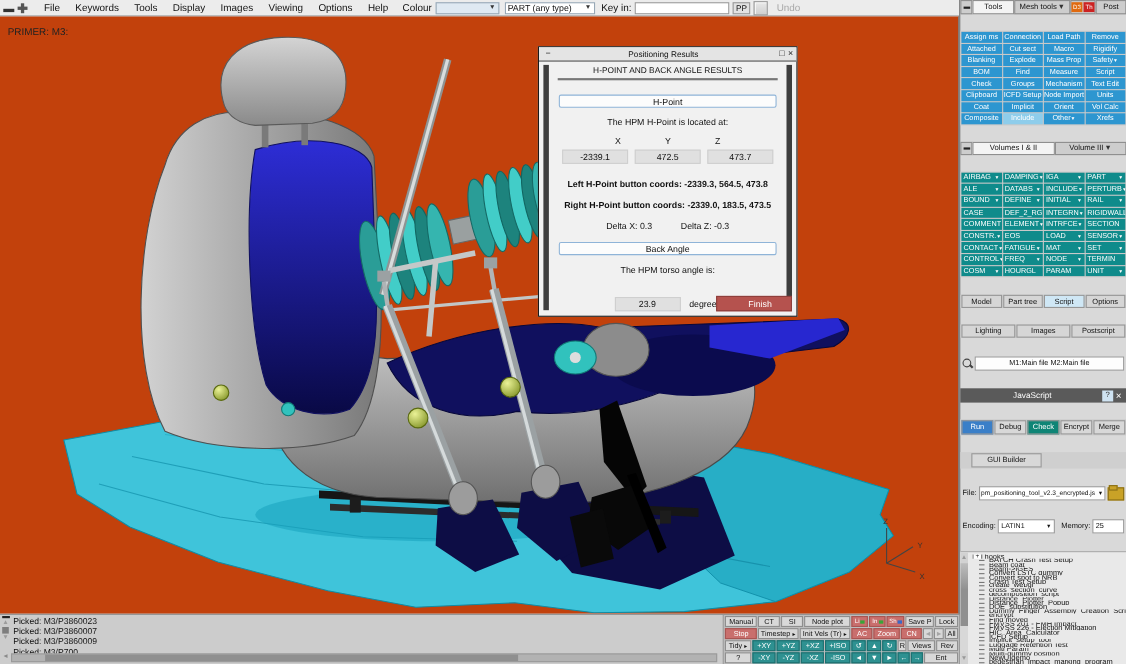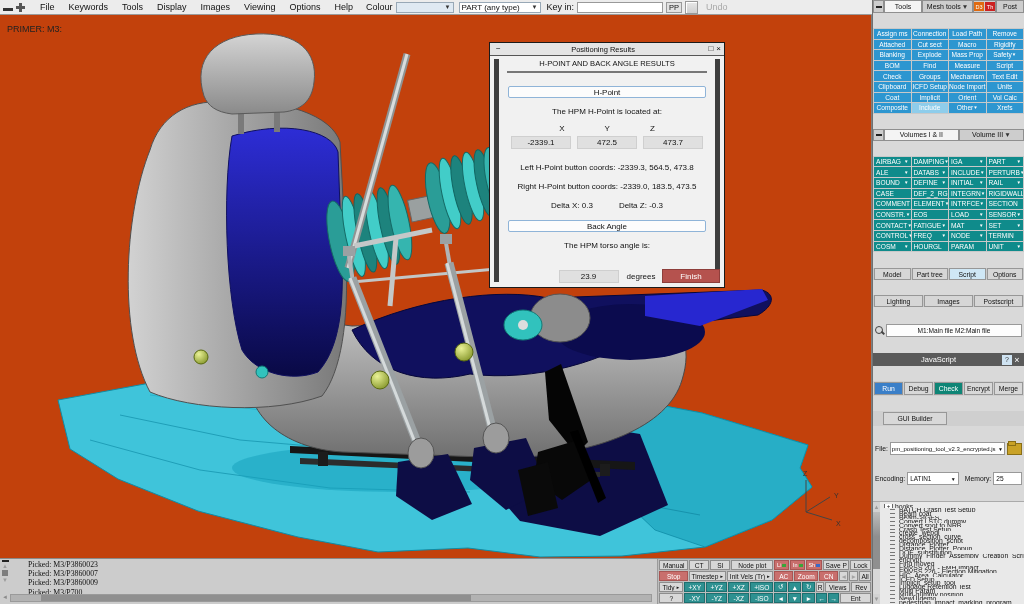--- a/index.html
+++ b/index.html
@@ -38,26 +38,26 @@
   .dlg-ico{font-size:8px;line-height:8px;margin-left:3px;cursor:default;}
   .dlg-bar{position:absolute;top:16px;bottom:5px;width:5px;background:#3d3d3d;}
   .dlg-body{position:absolute;left:13px;right:13px;top:14px;bottom:4px;display:flex;flex-direction:column;align-items:center;}
   .dlg-header{width:96%;text-align:center;border-bottom:2px solid #777;padding:2px 0 3px;font-size:7.6px;}
   .dlg-btn{width:94%;height:12px;border:1px solid #8fb4d8;background:#fcfcfc;display:flex;align-items:center;
            justify-content:center;margin-top:13px;border-radius:2px;}
   .dlg-text{margin-top:9px;}
   .xyz-head{display:flex;gap:40px;margin-top:8px;}
   .xyz-vals{display:flex;gap:6px;margin-top:3px;}
   .valbox{width:58px;height:11px;background:#e0e0e0;border:1px solid #cfcfcf;display:flex;align-items:center;justify-content:center;}
-  .coords{margin-top:10px;white-space:nowrap;}
+  .coords{margin-top:10px;white-space:nowrap;font-weight:bold;}
   .coords:first-of-type{margin-top:12px;}
   .delta{display:flex;gap:26px;margin-top:10px;}
   .torso-row{display:flex;align-items:center;gap:8px;margin-top:20px;}
   .finish{position:absolute;right:4px;bottom:4px;width:56px;height:12px;background:#b5524e;color:#fff;
-          display:flex;align-items:center;justify-content:center;border:1px solid #8e3e3b;}
+          display:flex;align-items:center;justify-content:center;border:1px solid #8e3e3b;padding-left:11px;}
   
   .rpanel{position:absolute;left:872px;top:0;width:152px;height:604px;background:#d9d9d9;display:flex;
           flex-direction:column;border-left:1px solid #707070;box-sizing:border-box;gap:15px;}
   .tabrow{display:flex;height:13px;background:#c2c2c2;font-size:7px;flex:none;}
   .tab{border:1px solid #8f8f8f;display:flex;align-items:center;justify-content:center;box-sizing:border-box;gap:1px;}
   .tab.on{background:#f4f4f4;}
   .tab.off{background:#cdcdcd;}
   .minus-tab{width:11px;}
   .minus-g{width:6px;height:2px;background:#222;}
   .mini-ico{width:10px;height:9px;color:#fff;font-size:5.5px;display:flex;align-items:center;justify-content:center;}
@@ -109,21 +109,21 @@
   .exp{flex:none;font-size:6px;line-height:6px;}
   .tree-item.hooks .exp{width:7px;height:7px;border:1px solid #666;background:#fff;display:flex;align-items:center;justify-content:center;}
   
   .bottombar{position:absolute;left:0;top:558px;width:872px;height:46px;background:#c6c6c6;border-top:1px solid #8a8a8a;
              display:flex;box-sizing:border-box;}
   .msgarea{width:658px;position:relative;background:#cccccc;border-right:1px solid #9a9a9a;}
   .msg-col{position:absolute;left:0;top:0;width:10px;height:100%;display:flex;flex-direction:column;align-items:center;padding-top:1px;gap:1px;}
   .mc-h{width:7px;height:2px;background:#222;}
   .mc-a{font-size:6px;color:#9c9c9c;line-height:6px;}
   .mc-b{width:6px;height:6px;background:#7e7e7e;}
-  .msgs{position:absolute;left:28px;top:1px;font-size:7.8px;line-height:9.2px;color:#111;font-family:Liberation Serif, serif;}
+  .msgs{position:absolute;left:12px;top:1px;font-size:7.8px;line-height:9.2px;color:#111;}
   .hscroll{position:absolute;left:10px;bottom:2px;width:640px;height:6px;background:#b2b2b2;border:1px solid #9a9a9a;}
   .hthumb{position:absolute;left:30px;top:0;width:430px;height:100%;background:#8f8f8f;}
   .hs-a{position:absolute;left:-9px;top:-1px;font-size:6px;color:#8a8a8a;}
   
   .ctrlpanel{width:214px;display:flex;flex-direction:column;gap:1px;padding:1px;background:#bdbdbd;box-sizing:border-box;}
   .crow{display:flex;gap:1px;flex:1;}
   .cbtn{font-size:6.6px;display:flex;align-items:center;justify-content:center;background:#d8d8d8;
         border:1px solid #8e8e8e;padding:0 1px;white-space:nowrap;overflow:hidden;box-sizing:border-box;gap:1px;}
   .cbtn.red{background:#c96f6d;color:#fff;border-color:#a85553;}
   .cbtn.teal{background:#2e9191;color:#fff;border-color:#1d6f6f;}

